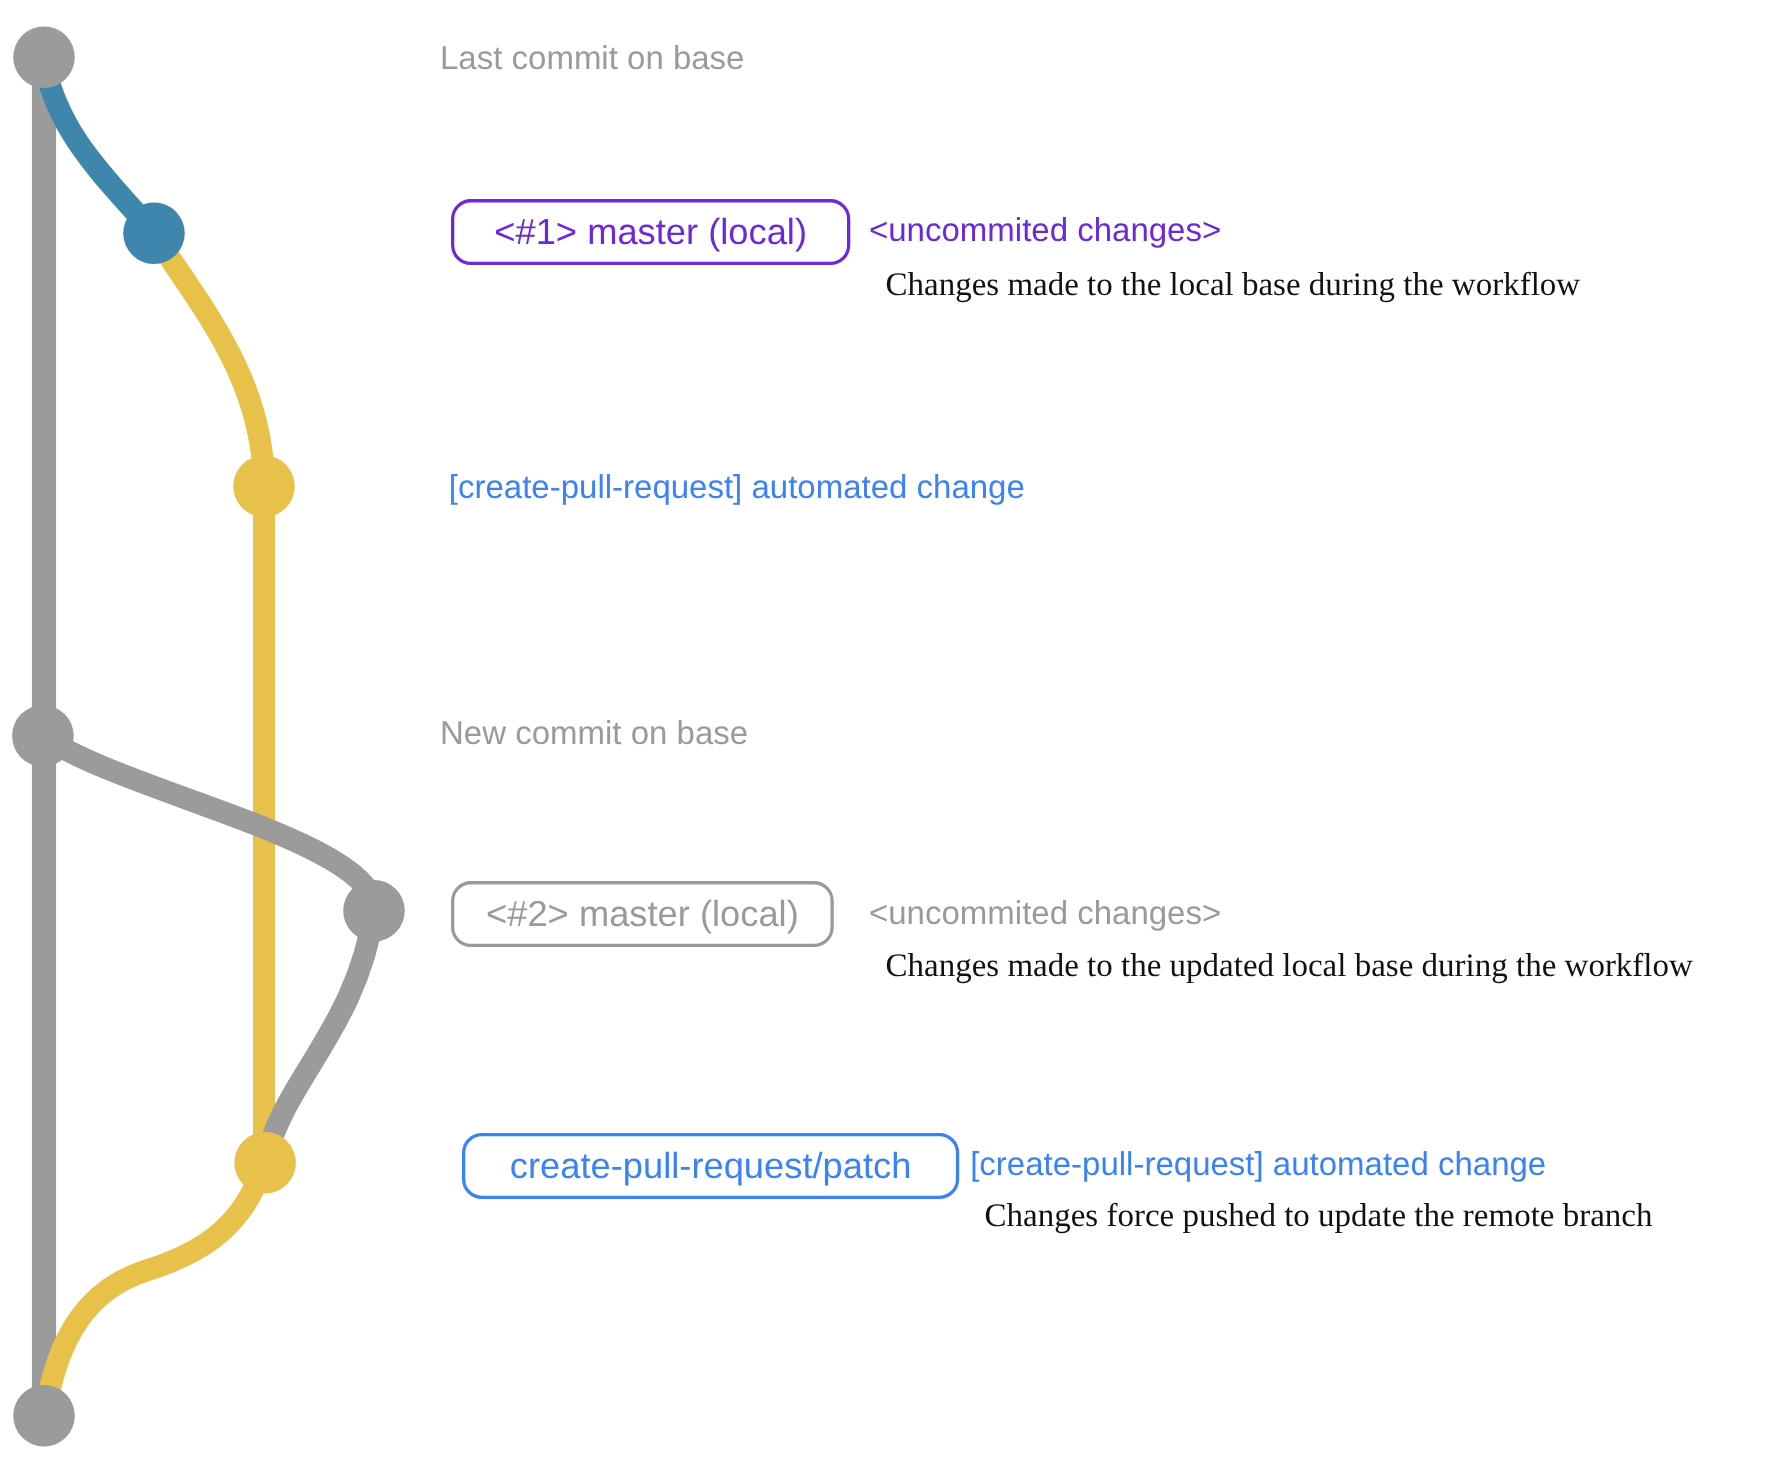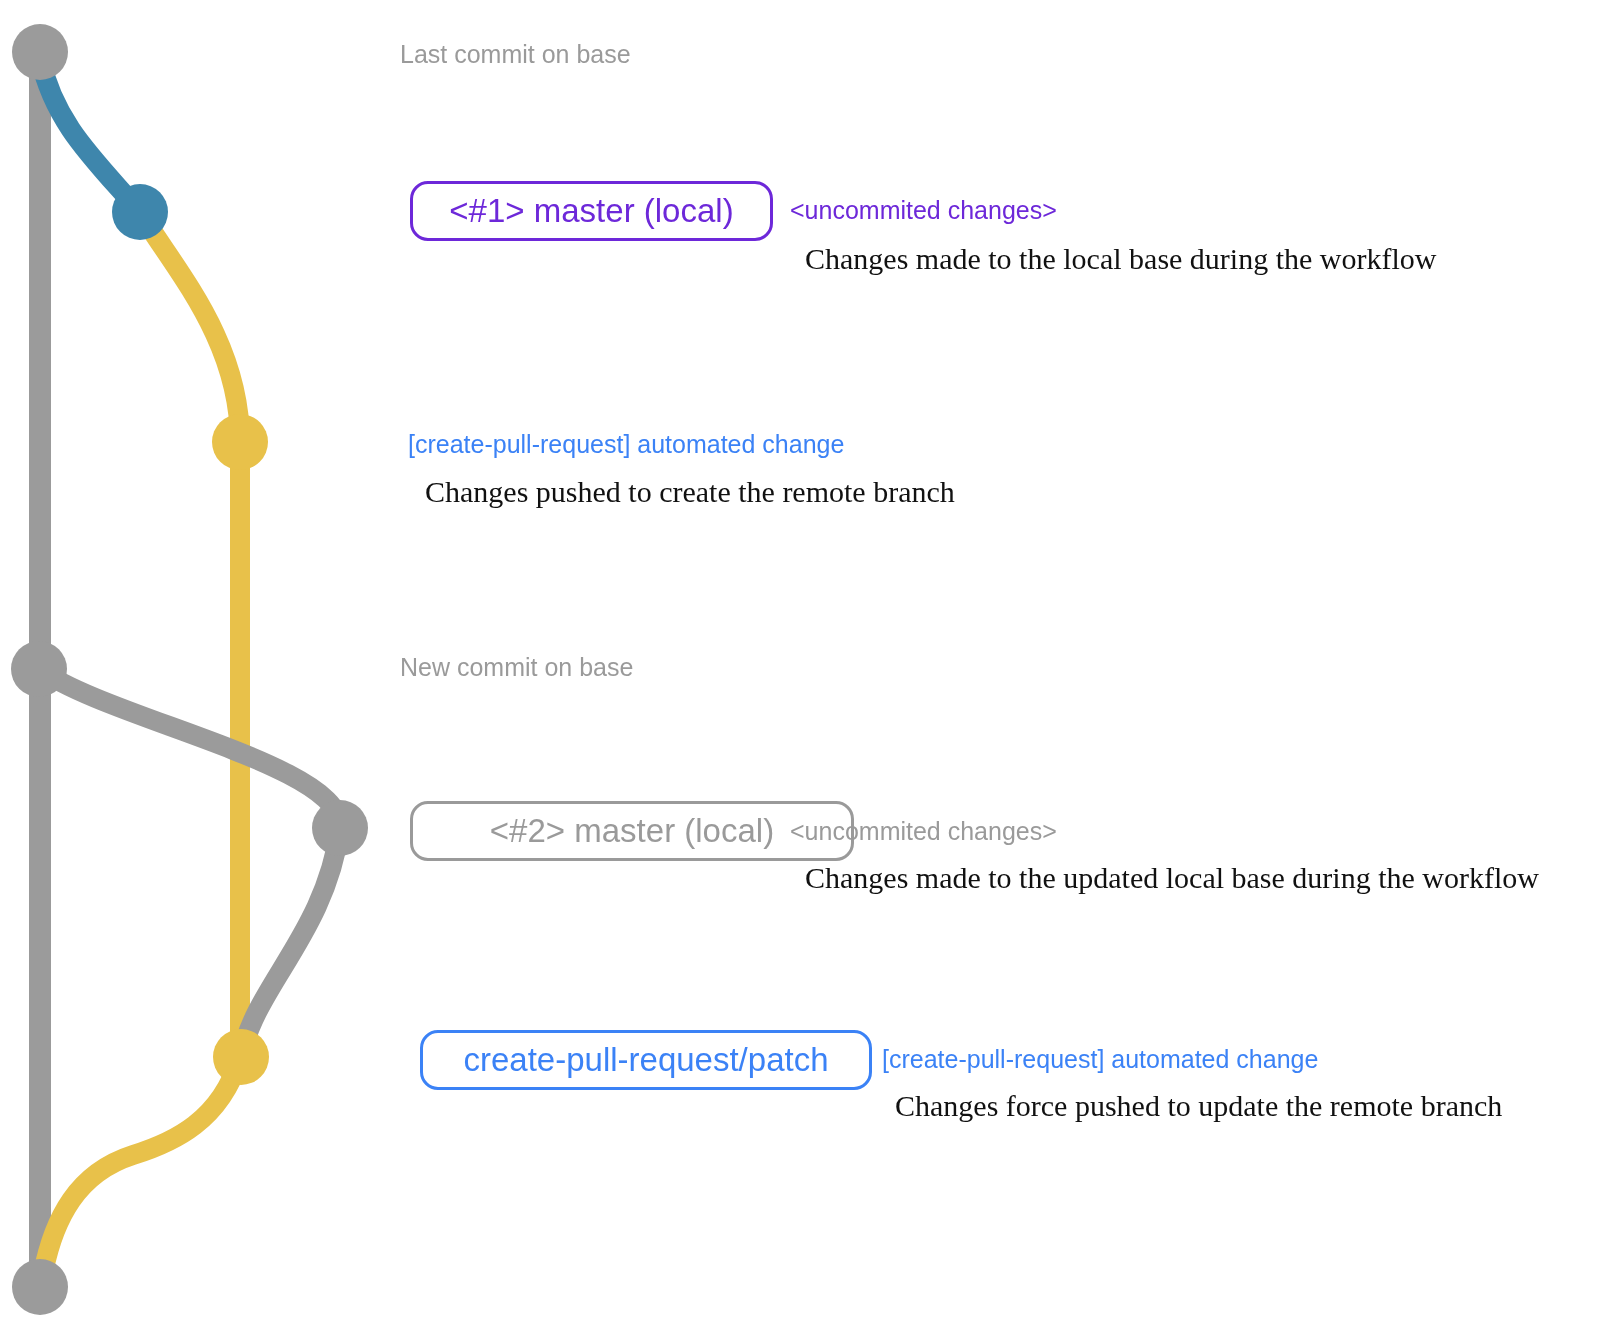--- a/index.html
+++ b/index.html
@@ -10,21 +10,21 @@
     font-family:"Liberation Sans",sans-serif;
     overflow:hidden;
   }
   #graph-svg{position:absolute;left:0;top:0;}
   .t{
     position:absolute;
     white-space:nowrap;
     transform:translateY(-50%);
     line-height:1;
   }
-  .sans{font-family:"Liberation Sans",sans-serif;font-size:25px;}
+  .sans{font-family:"Liberation Sans",sans-serif;font-size:30px;}
   .serif{font-family:"Liberation Serif",serif;font-size:30px;color:#111111;}
   .gray{color:#9a9a9a;}
   .blue{color:#6d28d9;}
   .yellow{color:#3b82f6;}
   .badge{
     position:absolute;
     box-sizing:border-box;
     border:3px solid currentColor;
     border-radius:18px;
     display:flex;
@@ -67,25 +67,24 @@
 
   <div class="t sans gray" style="left:400px;top:54px">Last commit on base</div>
 
   <div class="badge blue" style="left:410px;top:181px;width:363px;height:60px">
     <span>&lt;#1&gt; master (local)</span>
   </div>
   <div class="t sans blue" style="left:790px;top:210px">&lt;uncommited changes&gt;</div>
   <div class="t serif" style="left:805px;top:259px">Changes made to the local base during the workflow</div>
 
   <div class="t sans yellow" style="left:408px;top:444px">[create-pull-request] automated change</div>
-  <div class="t serif" style="left:425px;top:492px">Changes pushed to create the remote branch</div>
 
   <div class="t sans gray" style="left:400px;top:667px">New commit on base</div>
 
-  <div class="badge gray" style="left:410px;top:801px;width:444px;height:60px">
+  <div class="badge gray" style="left:410px;top:801px;width:348px;height:60px">
     <span>&lt;#2&gt; master (local)</span>
   </div>
   <div class="t sans gray" style="left:790px;top:831px">&lt;uncommited changes&gt;</div>
   <div class="t serif" style="left:805px;top:878px">Changes made to the updated local base during the workflow</div>
 
   <div class="badge yellow" style="left:420px;top:1030px;width:452px;height:60px">
     <span>create-pull-request/patch</span>
   </div>
   <div class="t sans yellow" style="left:882px;top:1059px">[create-pull-request] automated change</div>
   <div class="t serif" style="left:895px;top:1106px">Changes force pushed to update the remote branch</div>

